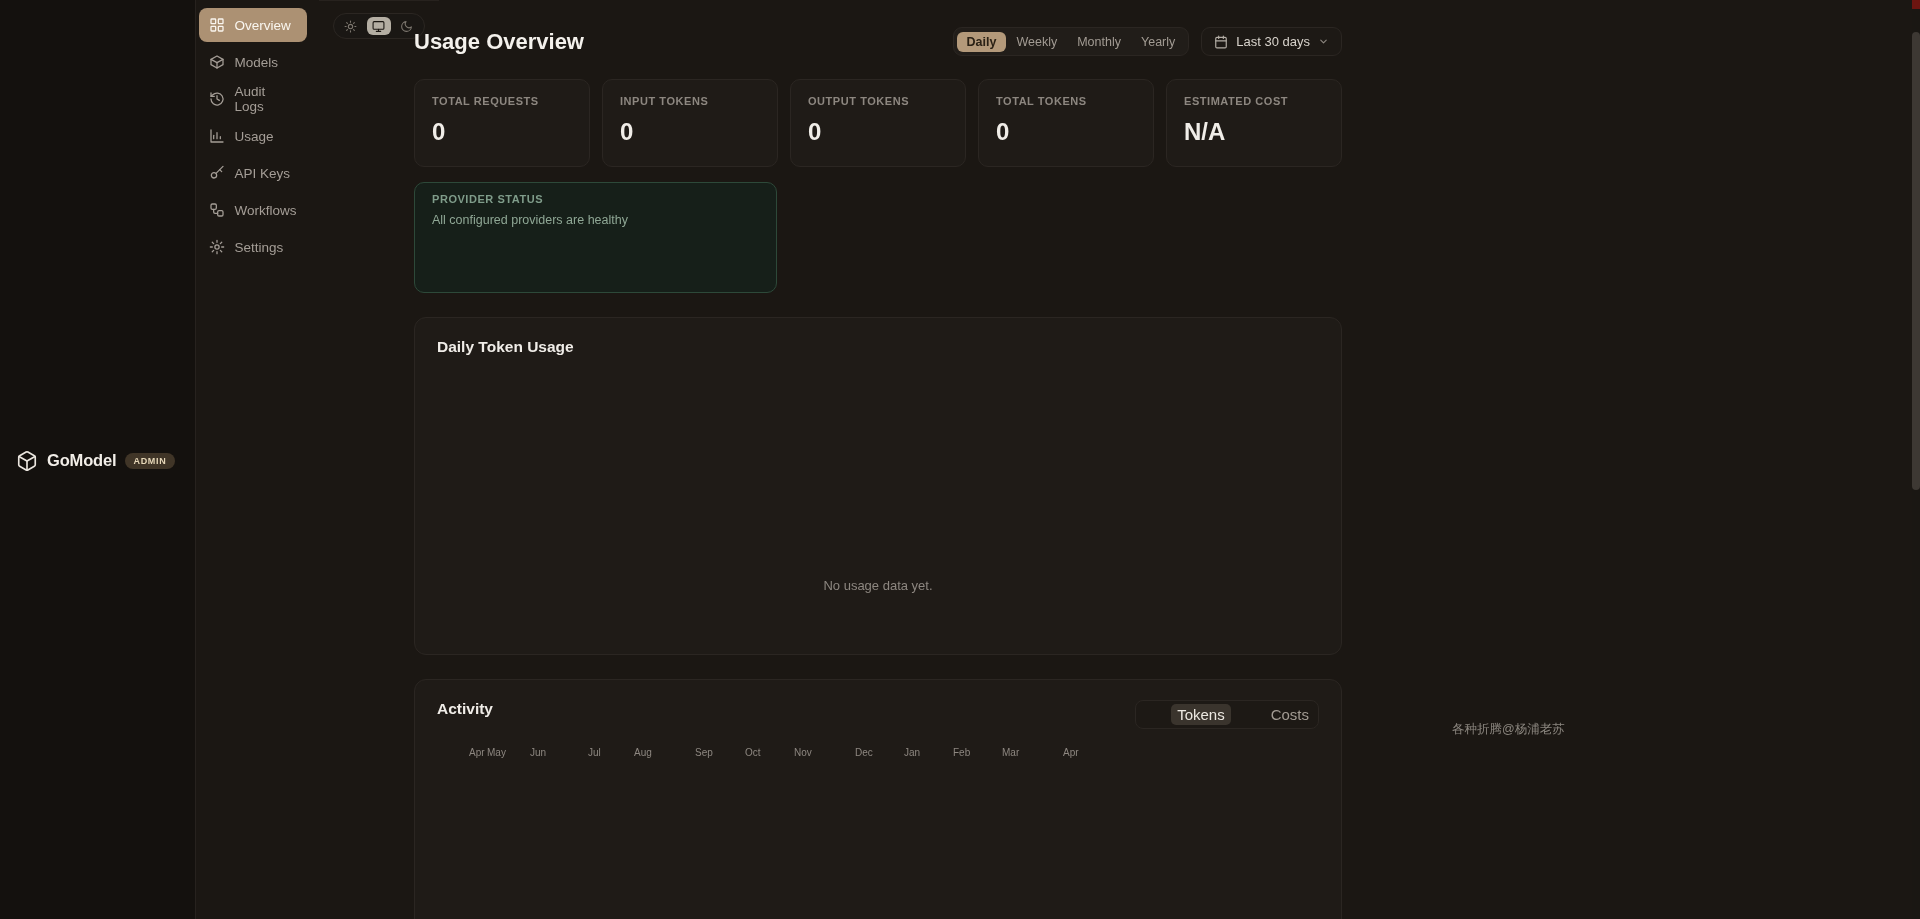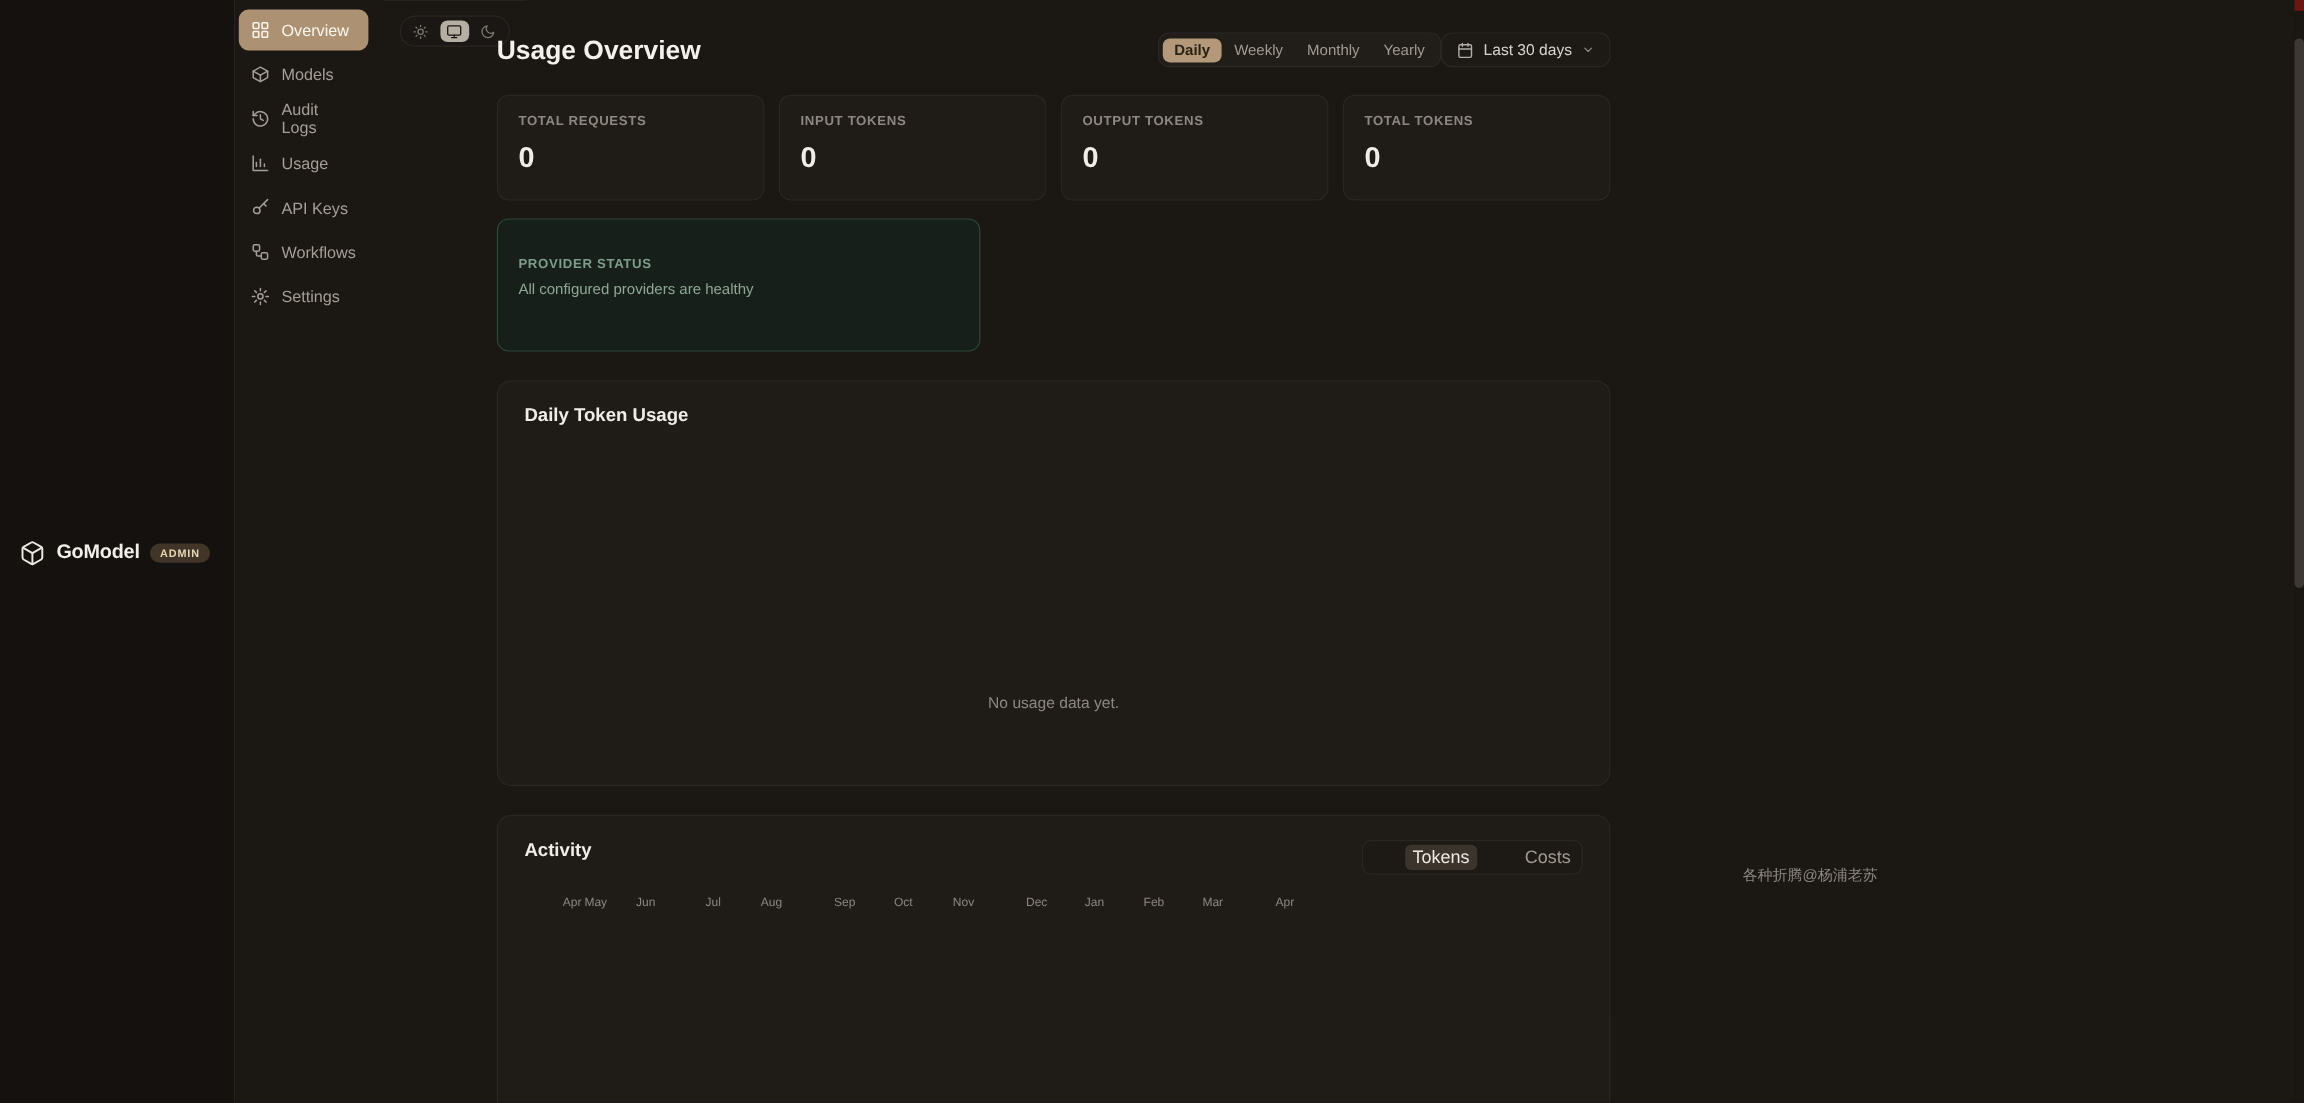--- a/index.html
+++ b/index.html
@@ -43,21 +43,21 @@
     color:#7d776f; border-radius:6px; cursor:pointer;
   }
   .theme-btn.active { background:#b4aea3; color:#191510; }
 
   
   .main { position:absolute; left:196px; top:0; right:0; bottom:0; overflow:hidden; }
   .content { width:928px; margin-left:218px; padding-top:27px; }
 
   .page-header { display:flex; justify-content:space-between; align-items:center; }
   .page-title { font-size:22px; font-weight:700; color:#f4f1ec; }
-  .header-controls { display:flex; align-items:center; }
+  .header-controls { display:flex; align-items:center; gap:12px; }
   .segmented {
     display:flex; align-items:center; background:#211d19;
     border:1px solid #2b2622; border-radius:9px; padding:3px; height:29px;
   }
   .seg-btn {
     font-family:inherit; font-size:12.5px; color:#a29b93; padding:3px 10px;
     border-radius:6px; background:transparent; border:none; cursor:pointer;
   }
   .seg-btn.active { background:#b3997a; color:#2a2115; font-weight:600; }
   .daterange-btn {
@@ -70,22 +70,22 @@
 
   .stats-row { display:flex; gap:12px; margin-top:23px; }
   .stat-card {
     flex:1; background:#1f1b17; border:1px solid #2b2622; border-radius:10px;
     padding:15px 17px; height:88px;
   }
   .stat-label { font-size:11px; font-weight:600; letter-spacing:.05em; color:#8d8780; }
   .stat-value { font-size:24px; font-weight:700; color:#f0ede8; margin-top:11px; }
 
   .provider-card {
-    margin-top:15px; width:403px; height:111px;
-    background:#161f19; border:1px solid #2d4939; border-radius:10px; padding:31px 17px;
+    margin-top:15px; width:363px; height:111px;
+    background:#161f19; border:1px solid #2d4939; border-radius:10px; padding:10px 17px;
   }
   .provider-label { font-size:11px; font-weight:600; letter-spacing:.05em; color:#7f9c8a; }
   .provider-value { font-size:26px; font-weight:700; color:#edf1ec; margin-top:7px; }
   .provider-desc { font-size:12.5px; color:#8fa795; margin-top:8px; }
 
   .chart-card {
     margin-top:24px; background:#1f1b17; border:1px solid #2b2622; border-radius:12px;
     height:338px; padding:20px 22px; position:relative;
   }
   .card-title { font-size:15.5px; font-weight:700; color:#f0ede8; }
@@ -276,20 +276,24 @@
         <div class="stat-value">0</div>
       </div>
       <div class="stat-card">
         <div class="stat-label">OUTPUT TOKENS</div>
         <div class="stat-value">0</div>
       </div>
       <div class="stat-card">
         <div class="stat-label">TOTAL TOKENS</div>
         <div class="stat-value">0</div>
       </div>
+      <div class="stat-card">
+        <div class="stat-label">ESTIMATED COST</div>
+        <div class="stat-value">N/A</div>
+      </div>
     </div>
 
     <div class="provider-card">
       <div class="provider-label">PROVIDER STATUS</div>
       <div class="provider-desc">All configured providers are healthy</div>
     </div>
 
     <div class="chart-card">
       <div class="card-title">Daily Token Usage</div>
       <div class="chart-empty">No usage data yet.</div>

